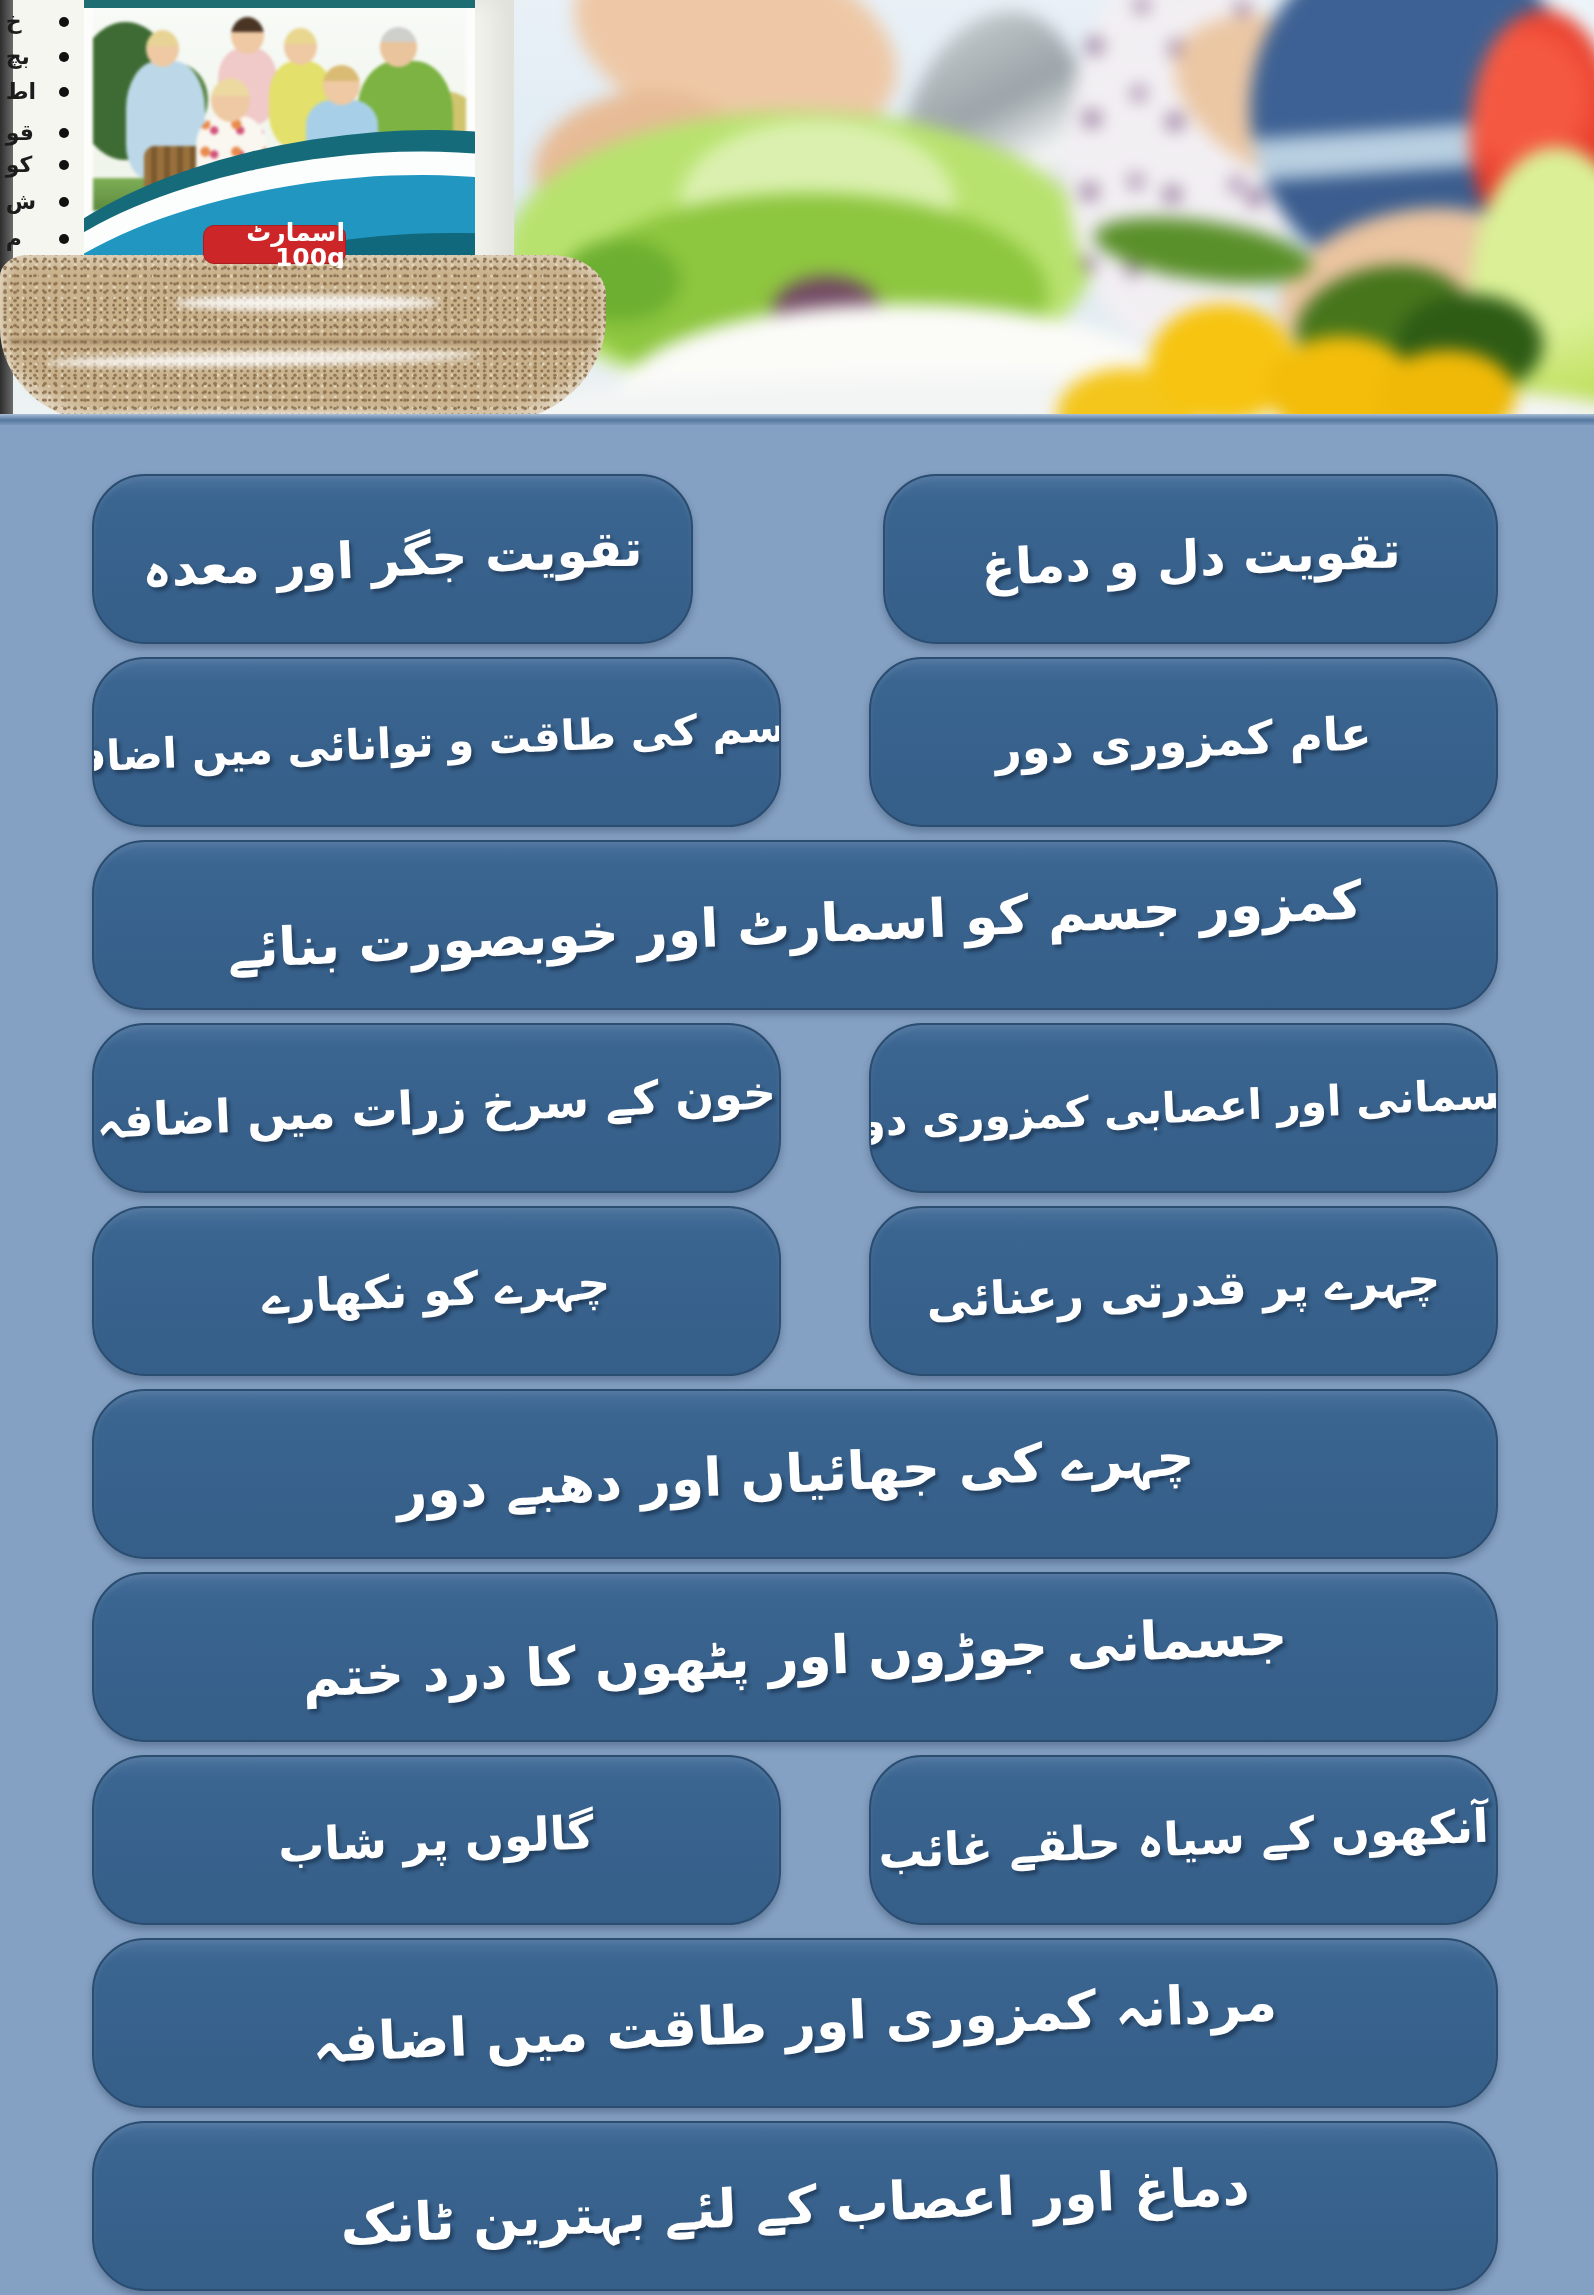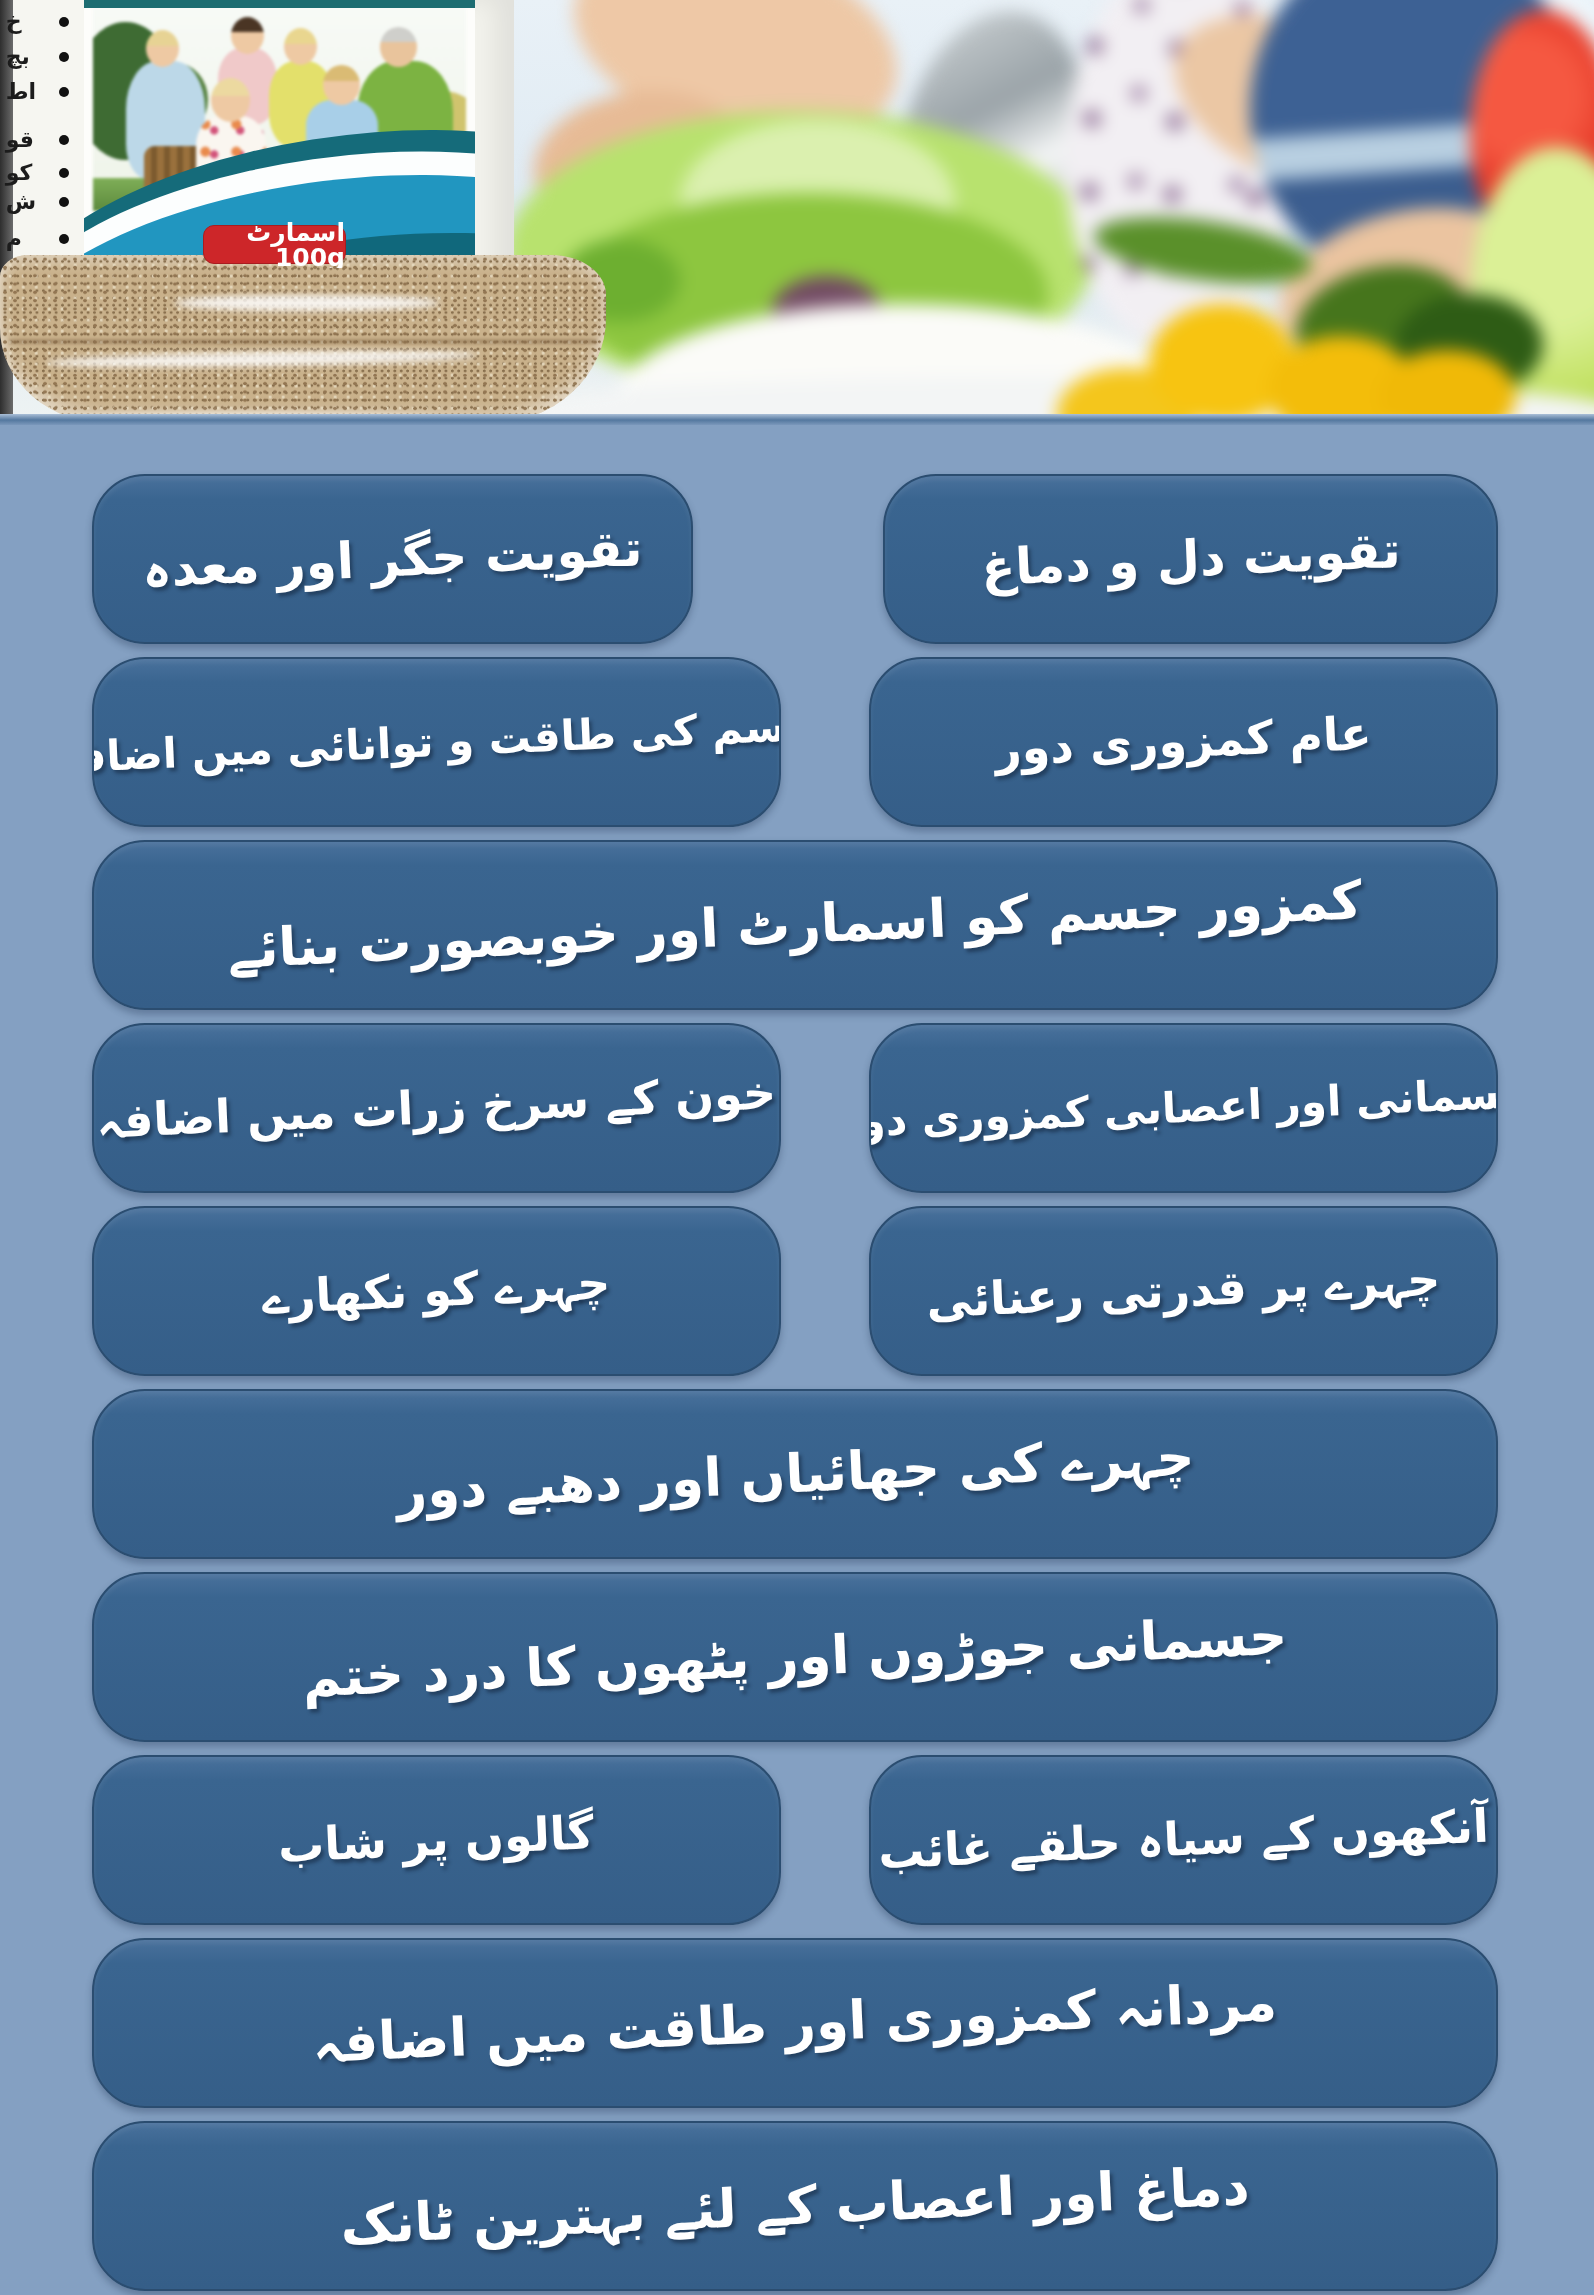--- a/index.html
+++ b/index.html
@@ -197,25 +197,25 @@
             <i class="dot"></i>
           </div>
         <div class="frag-item" style="top:44px">
             <span class="frag">بچ</span>
             <i class="dot"></i>
           </div>
         <div class="frag-item" style="top:79px">
             <span class="frag">اط</span>
             <i class="dot"></i>
           </div>
-        <div class="frag-item" style="top:127px">
+        <div class="frag-item" style="top:120px">
             <span class="frag">قو</span>
             <i class="dot"></i>
           </div>
-        <div class="frag-item" style="top:160px">
+        <div class="frag-item" style="top:152px">
             <span class="frag">کو</span>
             <i class="dot"></i>
           </div>
         <div class="frag-item" style="top:189px">
             <span class="frag">ش</span>
             <i class="dot"></i>
           </div>
         <div class="frag-item" style="top:226px">
             <span class="frag">م</span>
             <i class="dot"></i>

